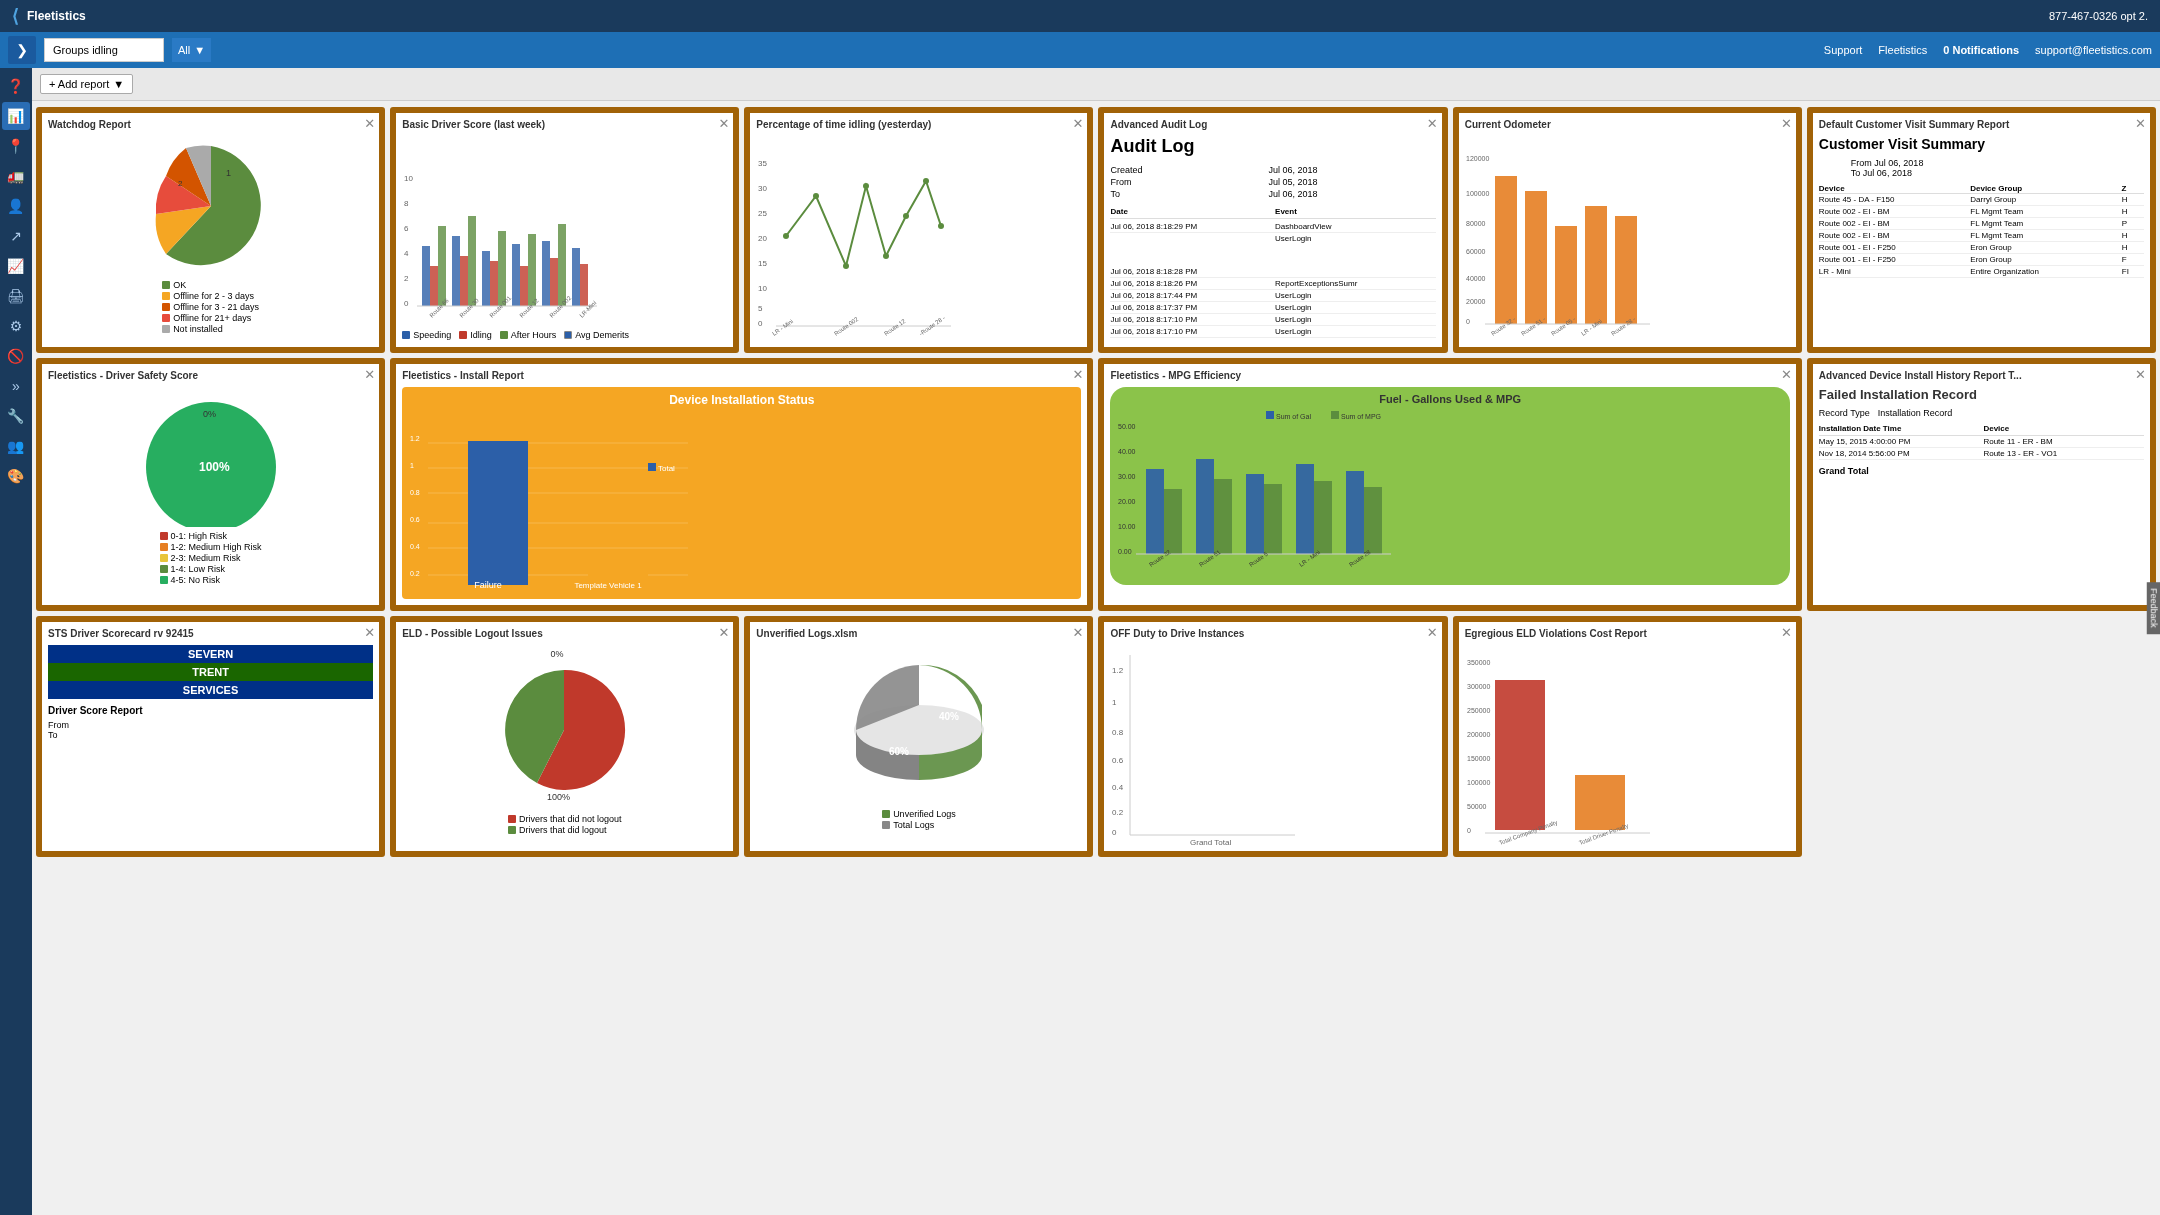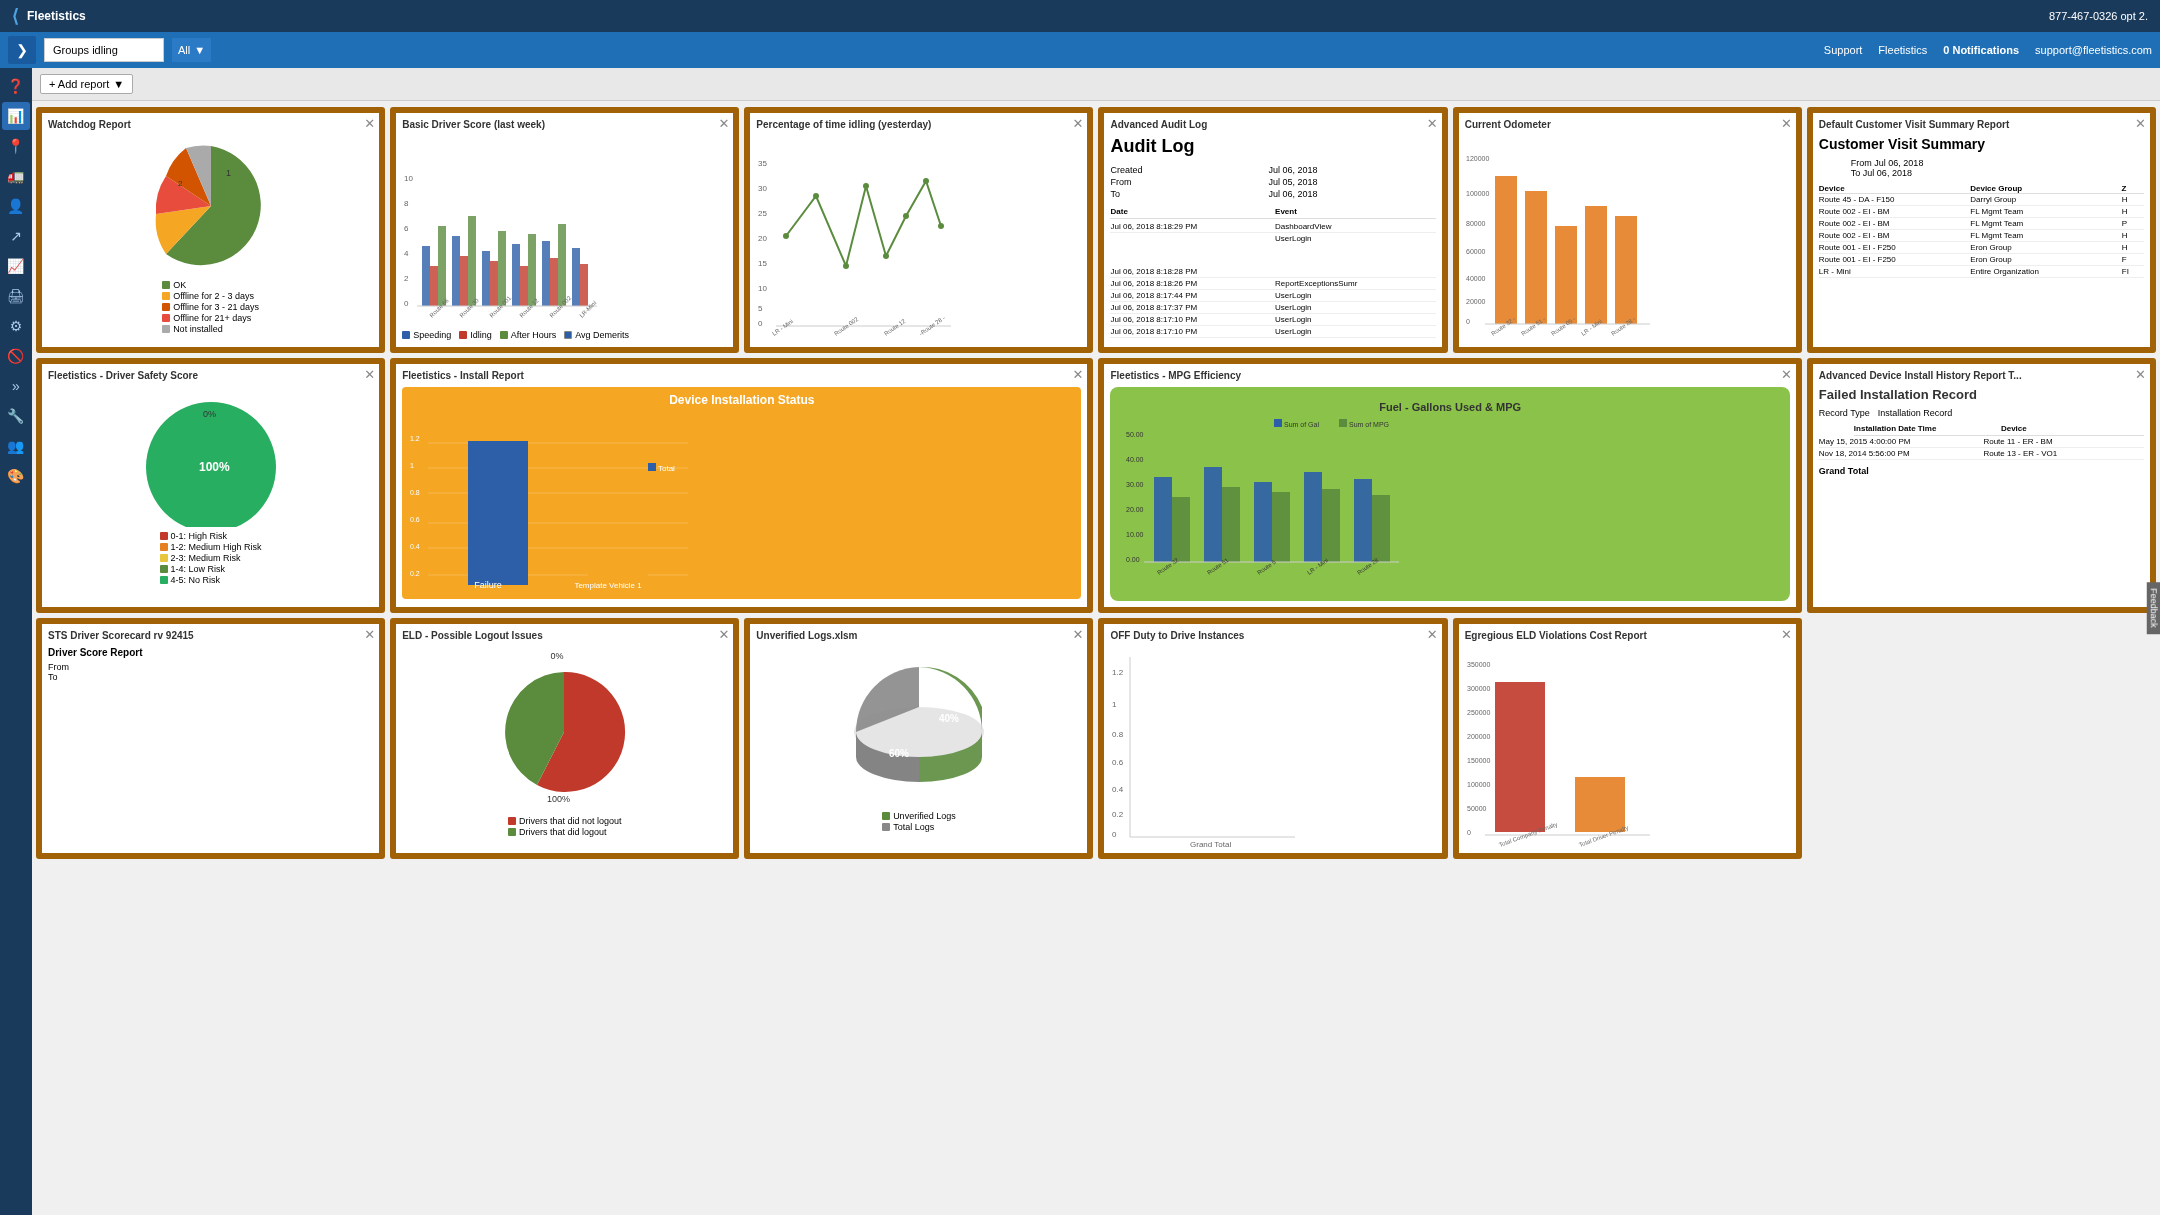--- a/index.html
+++ b/index.html
@@ -570,21 +570,21 @@
 
           <rect x="240" y="50" width="8" height="8" fill="#2c5fa8"></rect>
           <text x="250" y="58" font-size="8" fill="white">Total</text>
         </svg>
       </div>
     </div>
 
     <div class="widget" style="grid-column: span 2;">
       <div class="widget-title">Fleetistics - MPG Efficiency</div>
       <div class="widget-close">✕</div>
-      <div style="background:#8bc34a; border-radius:8px; padding:14px;">
+      <div style="background:#8bc34a; border-radius:16px; padding:6px;">
         <div style="text-align:center; font-size:11px; font-weight:bold; color:#333; margin-bottom:4px;">Fuel - Gallons Used &amp; MPG</div>
         <svg width="280" height="170">
           <text x="2" y="20" font-size="7" fill="#333">50.00</text>
           <text x="2" y="45" font-size="7" fill="#333">40.00</text>
           <text x="2" y="70" font-size="7" fill="#333">30.00</text>
           <text x="2" y="95" font-size="7" fill="#333">20.00</text>
           <text x="2" y="120" font-size="7" fill="#333">10.00</text>
           <text x="2" y="145" font-size="7" fill="#333">0.00</text>
 
           <rect x="30" y="60" width="18" height="85" fill="#2c5fa8" opacity="0.9"></rect>
@@ -613,40 +613,45 @@
     </div>
 
     <div class="widget">
       <div class="widget-title">Advanced Device Install History Report T...</div>
       <div class="widget-close">✕</div>
       <div class="fi-header">Failed Installation Record</div>
       <div style="display:flex; gap:8px; font-size:9px; margin-bottom:6px;">
         <span>Record Type</span>
         <span>Installation Record</span>
       </div>
-      <div style="display:flex; gap:4px; font-weight:bold; font-size:8px; border-bottom:1px solid #ddd; padding-bottom:2px;margin-left:35px;">
+      <div style="display:flex; gap:4px; font-weight:bold; font-size:8px; border-bottom:1px solid #ddd; padding-bottom:2px;">
         <span style="flex:2;">Installation Date Time</span>
         <span style="flex:2;">Device</span>
       </div>
       <div>
         <div class="fi-row">
             <span style="flex:2; font-size:8px;">May 15, 2015 4:00:00 PM</span>
             <span style="flex:2; font-size:8px;">Route 11 - ER - BM</span>
           </div>
         <div class="fi-row">
             <span style="flex:2; font-size:8px;">Nov 18, 2014 5:56:00 PM</span>
             <span style="flex:2; font-size:8px;">Route 13 - ER - VO1</span>
           </div>
       </div>
       <div style="font-size:9px; font-weight:bold; margin-top:6px;">Grand Total</div>
     </div>
 
     <div class="widget">
       <div class="widget-title">STS Driver Scorecard rv 92415</div>
       <div class="widget-close">✕</div>
+      <div style="margin-bottom:6px;">
+        <div class="severn-row" style="background:#003087; color:white; font-size:11px; font-weight:bold; padding:3px; text-align:center;">SEVERN</div>
+        <div class="severn-row" style="background:#1a6600; color:white; font-size:11px; font-weight:bold; padding:3px; text-align:center;">TRENT</div>
+        <div class="severn-row" style="background:#003087; color:white; font-size:11px; font-weight:bold; padding:3px; text-align:center;">SERVICES</div>
+      </div>
       <div style="font-size:10px; font-weight:bold; margin-bottom:4px;">Driver Score Report</div>
       <div style="font-size:9px;">
         <div><span>From</span></div>
         <div><span>To</span></div>
       </div>
     </div>
 
     <div class="widget">
       <div class="widget-title">ELD - Possible Logout Issues</div>
       <div class="widget-close">✕</div>

